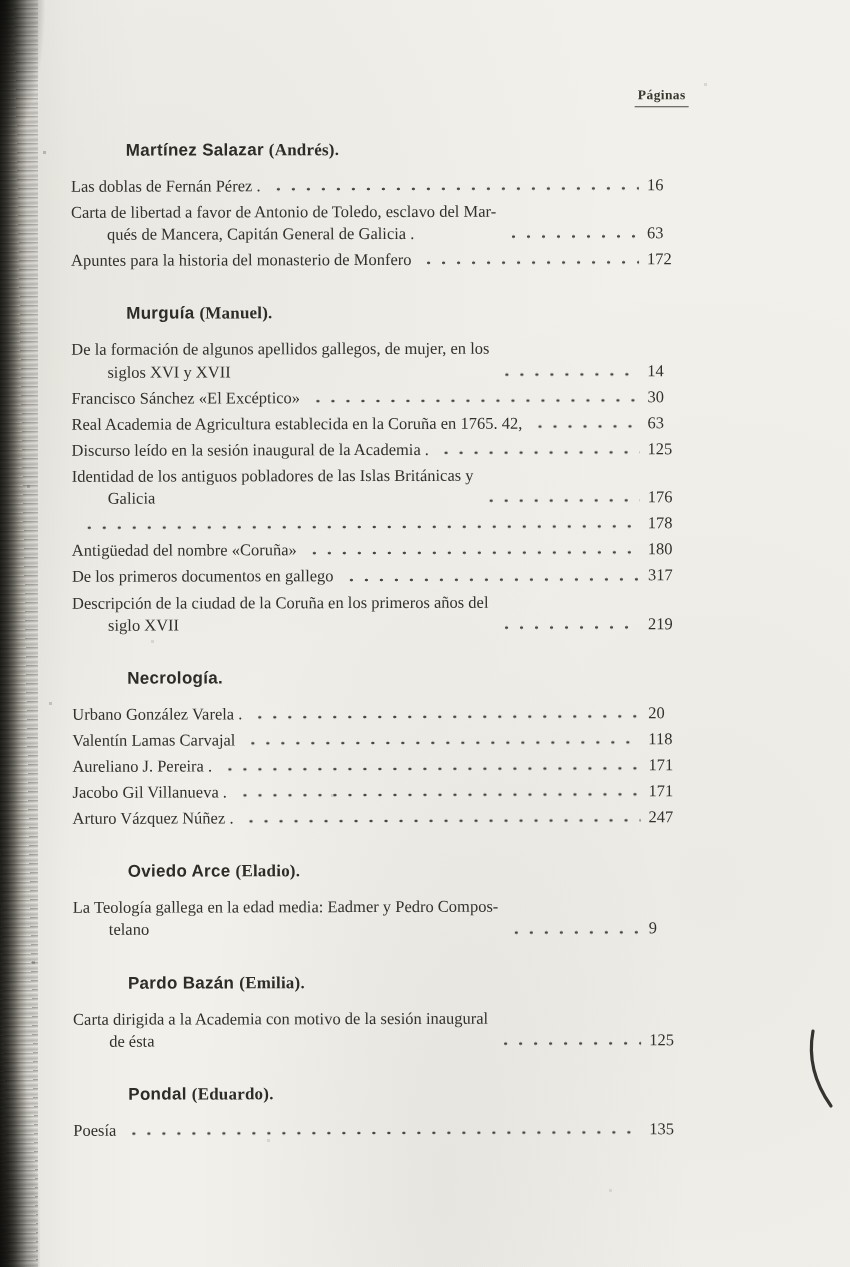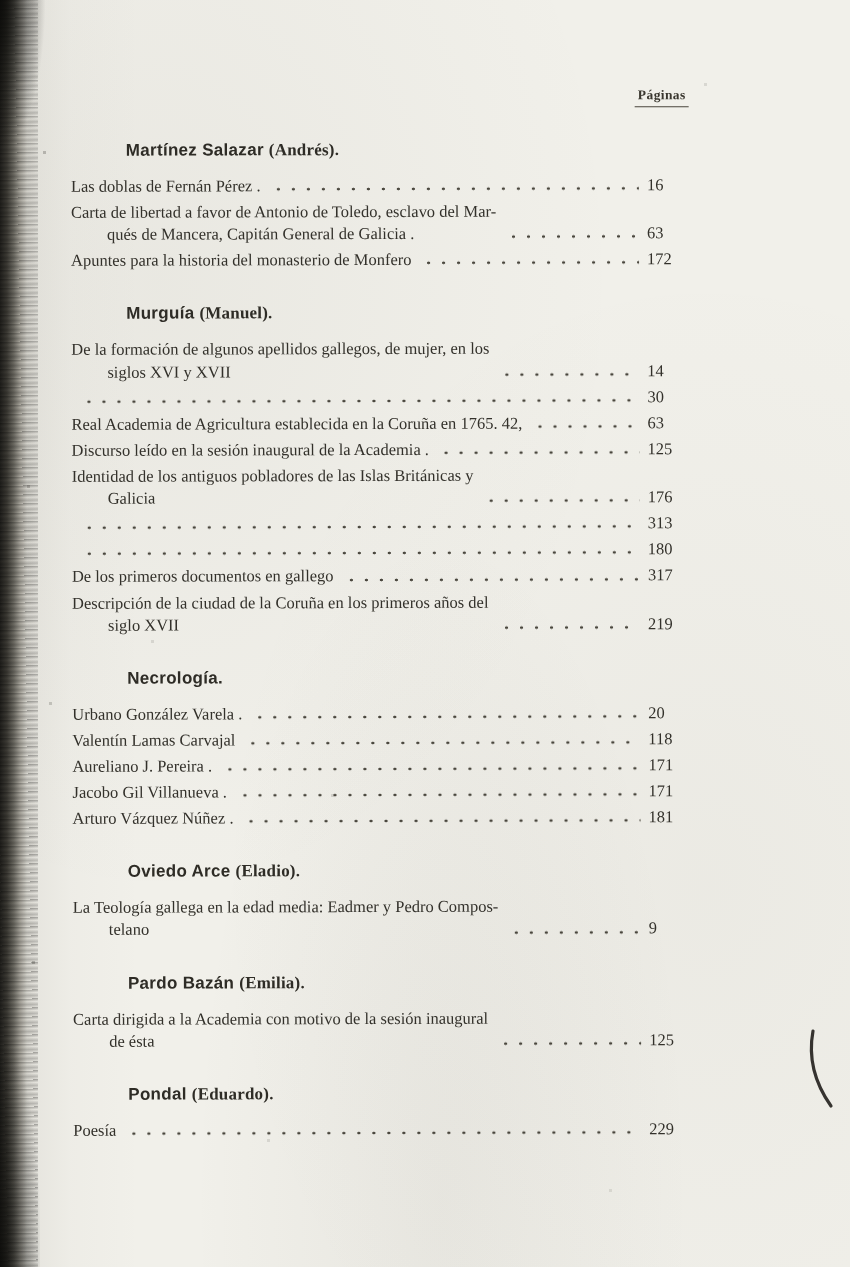--- a/index.html
+++ b/index.html
@@ -182,20 +182,21 @@
     </h2>
     <div class="entries">
   <div class="entry">
     <span class="entry-text">De la formación de algunos apellidos gallegos, de mujer, en los
 siglos XVI y XVII</span>
     <span class="leader"></span>
     <span class="entry-page">14</span>
   </div>
 
   <div class="entry">
+    <span class="entry-text">Francisco Sánchez «El Excéptico»</span>
     <span class="leader"></span>
     <span class="entry-page">30</span>
   </div>
 
   <div class="entry">
     <span class="entry-text">Real Academia de Agricultura establecida en la Coruña en 1765.   42,</span>
     <span class="leader"></span>
     <span class="entry-page">63</span>
   </div>
 
@@ -207,24 +208,25 @@
 
   <div class="entry">
     <span class="entry-text">Identidad de los antiguos pobladores de las Islas Británicas y
 Galicia</span>
     <span class="leader"></span>
     <span class="entry-page">176</span>
   </div>
 
   <div class="entry">
     <span class="leader"></span>
-    <span class="entry-page">313</span>
-  </div>
-
-  <div class="entry">
+    <span class="entry-page">178</span>
+  </div>
+
+  <div class="entry">
+    <span class="entry-text">Antigüedad del nombre «Coruña»</span>
     <span class="leader"></span>
     <span class="entry-page">180</span>
   </div>
 
   <div class="entry">
     <span class="entry-text">De los primeros documentos en gallego</span>
     <span class="leader"></span>
     <span class="entry-page">317</span>
   </div>
 
@@ -263,21 +265,21 @@
 
   <div class="entry">
     <span class="entry-text">Jacobo Gil Villanueva .</span>
     <span class="leader"></span>
     <span class="entry-page">171</span>
   </div>
 
   <div class="entry">
     <span class="entry-text">Arturo Vázquez Núñez .</span>
     <span class="leader"></span>
-    <span class="entry-page">181</span>
+    <span class="entry-page">247</span>
   </div>
 </div>
   </section>
 
   <section class="toc-section">
     <h2 class="heading">
       <span class="h-name">Oviedo Arce</span>
       <span class="h-paren">(Eladio).</span>
     </h2>
     <div class="entries">
@@ -307,21 +309,21 @@
 
   <section class="toc-section">
     <h2 class="heading">
       <span class="h-name">Pondal</span>
       <span class="h-paren">(Eduardo).</span>
     </h2>
     <div class="entries">
   <div class="entry">
     <span class="entry-text">Poesía</span>
     <span class="leader"></span>
-    <span class="entry-page">229</span>
+    <span class="entry-page">135</span>
   </div>
 </div>
   </section>
 </div>
   </div>
 
   <svg class="pen-mark" width="850" height="1267" viewBox="0 0 850 1267">
     <path d="M813 1031 C 808 1058, 814 1082, 831 1106" stroke="#15130f" stroke-width="3.2" fill="none" stroke-linecap="round" opacity="0.85"></path>
   </svg>
 </div>

